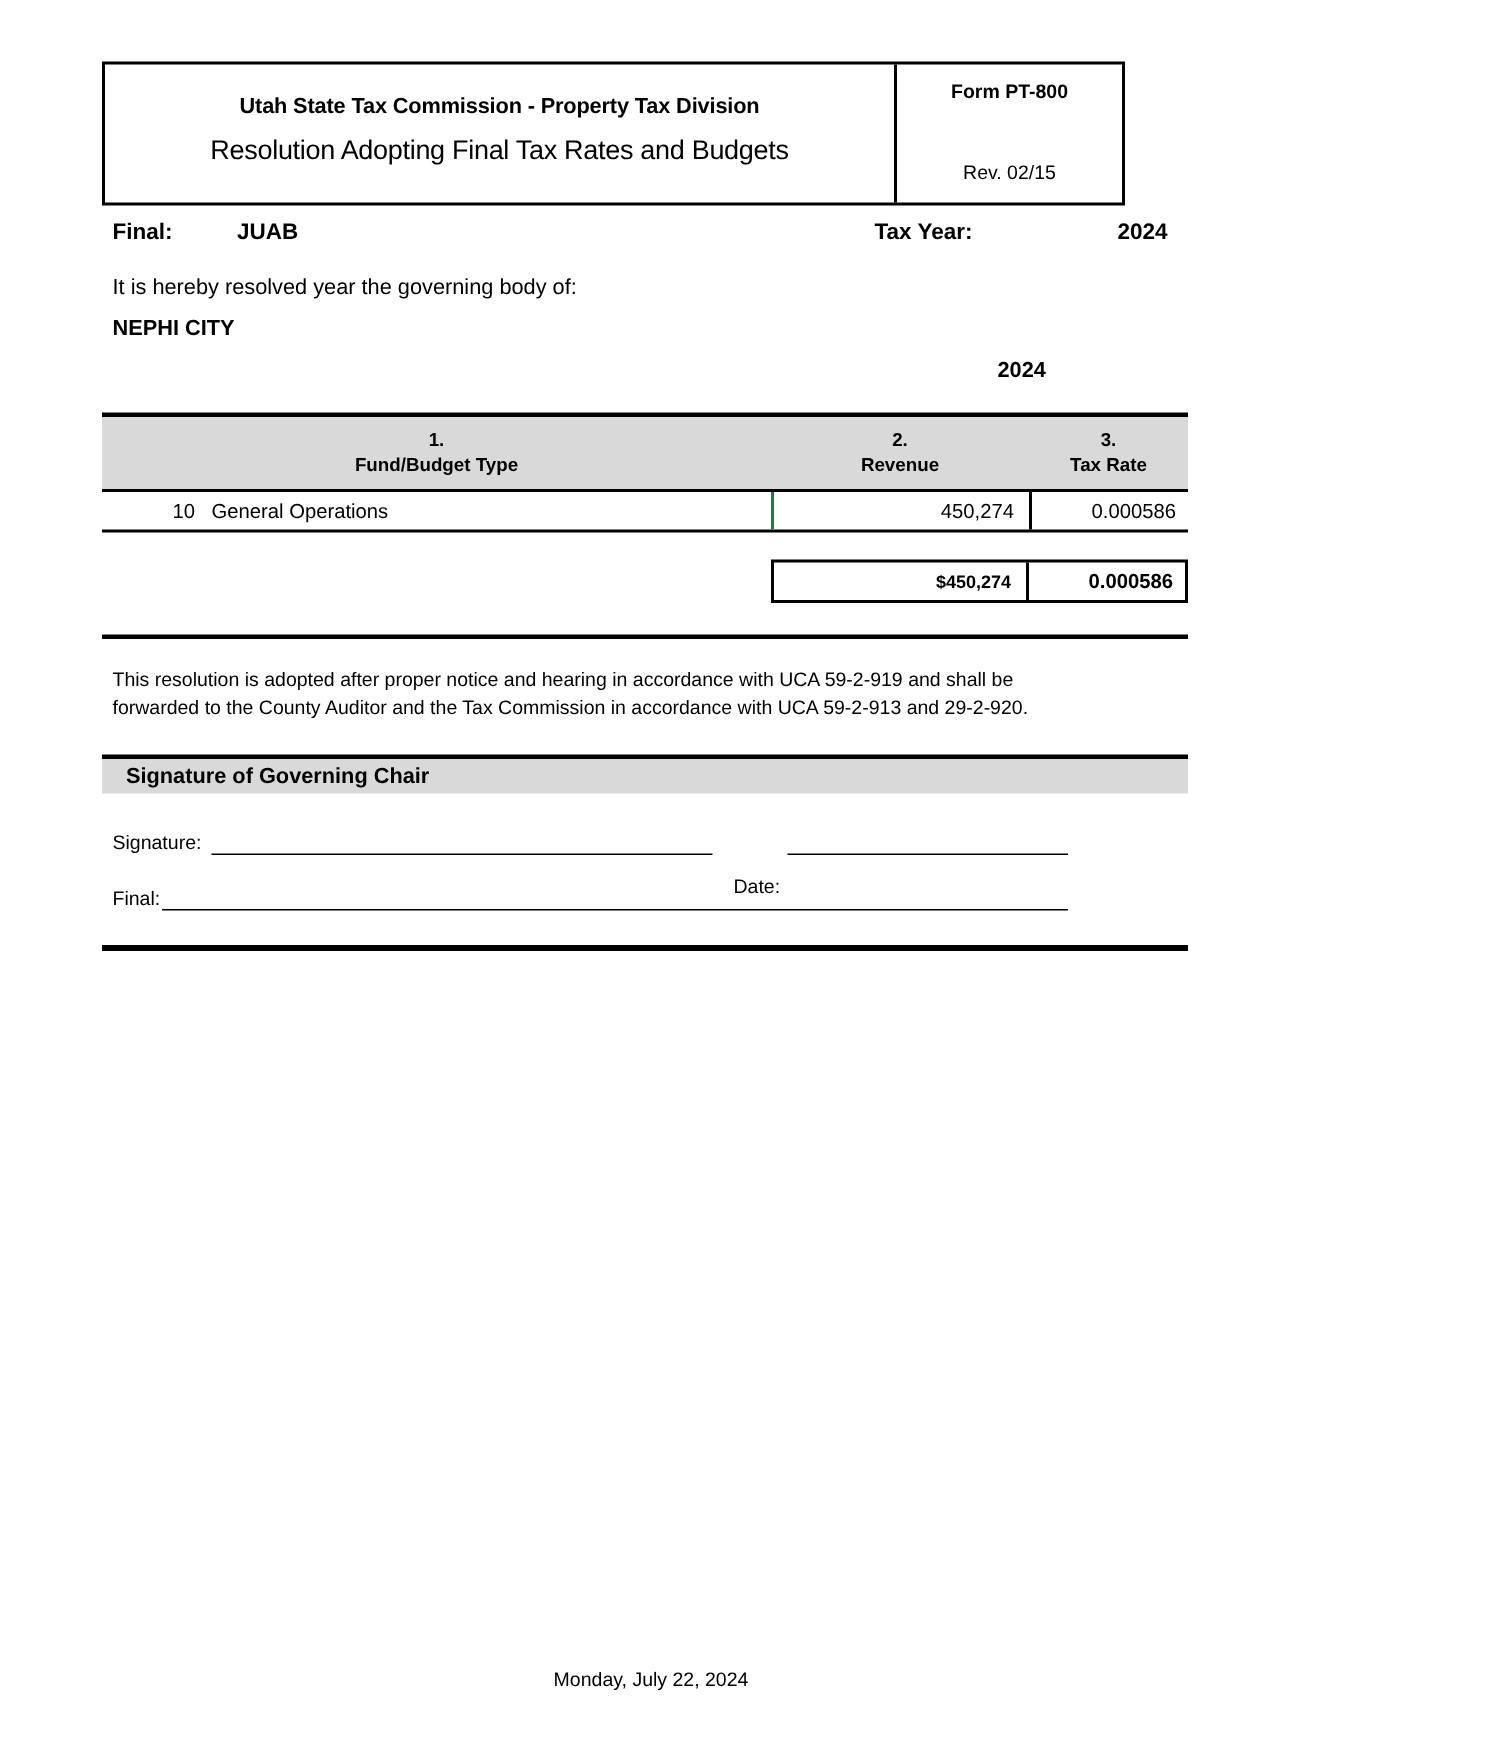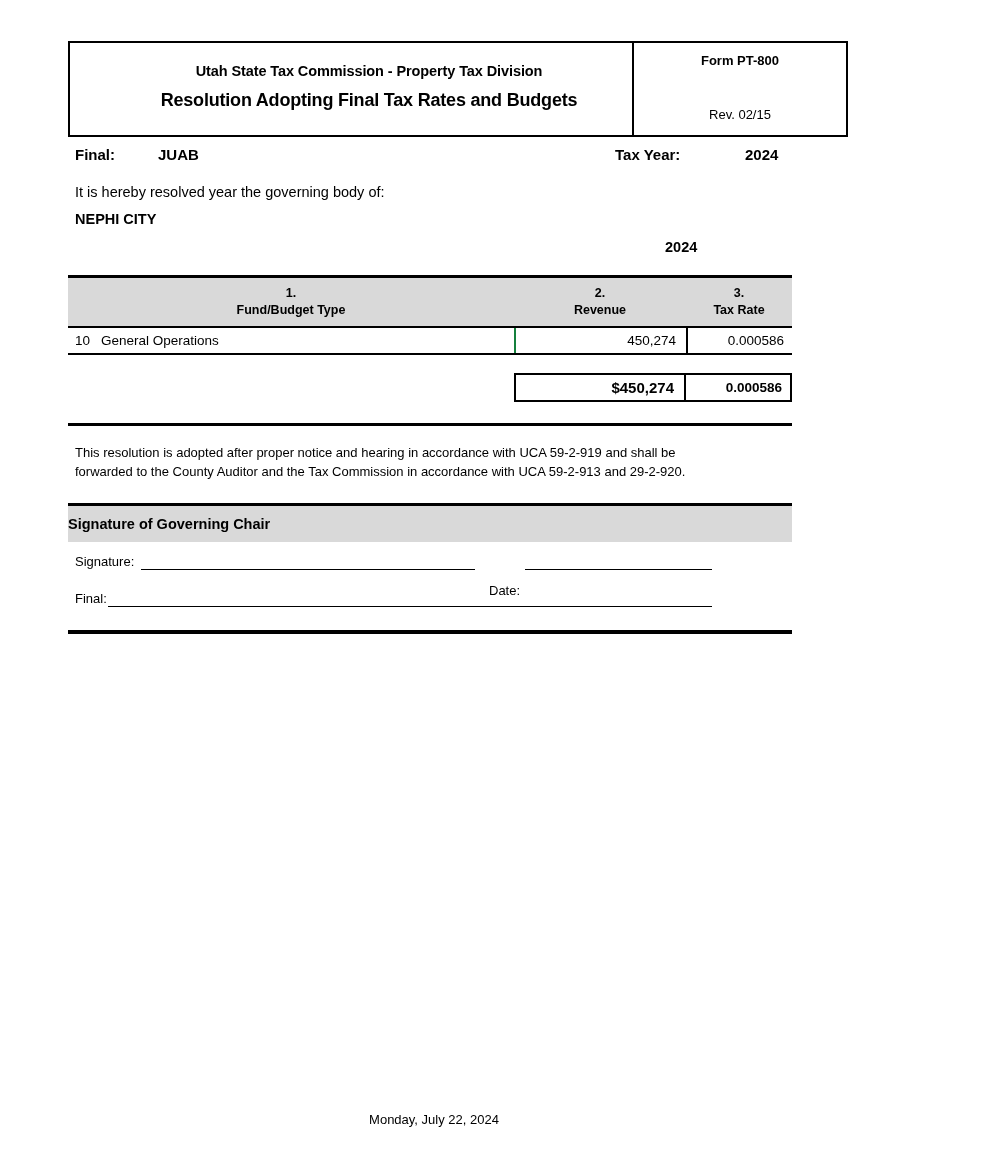--- a/index.html
+++ b/index.html
@@ -22,46 +22,45 @@
     top: 0;
     width: 1008px;
     height: 1173px;
   }
 
   
   .title-box {
     position: absolute;
     left: 68px;
     top: 41px;
-    width: 780px;
+    width: 682px;
     height: 96px;
     border: 2px solid #000;
     box-sizing: border-box;
     display: flex;
-    padding-left: 36px;
   }
   .title-left {
     width: 528px;
     box-sizing: border-box;
     border-right: 2px solid #000;
     display: flex;
     flex-direction: column;
     align-items: center;
     justify-content: center;
     padding-bottom: 4px;
   }
   .title-agency {
     font-size: 14.5px;
     font-weight: bold;
     letter-spacing: -0.1px;
     margin-bottom: 11px;
   }
   .title-main {
     font-size: 18px;
-    font-weight: bold;
+    font-weight: normal;
     letter-spacing: -0.2px;
     text-align: center;
   }
   .title-right {
     flex: 1;
     display: flex;
     flex-direction: column;
     align-items: center;
     justify-content: center;
     padding-bottom: 4px;
@@ -86,21 +85,21 @@
   }
   .county-value {
     position: absolute;
     left: 158px;
     top: 146px;
     font-size: 15px;
     font-weight: bold;
   }
   .taxyear-label {
     position: absolute;
-    left: 615px;
+    left: 583px;
     top: 146px;
     font-size: 15px;
     font-weight: bold;
   }
   .taxyear-value {
     position: absolute;
     left: 745px;
     top: 146px;
     font-size: 15px;
     font-weight: bold;
@@ -180,20 +179,21 @@
     align-items: center;
     font-size: 13.5px;
   }
   .cell-fund {
     width: 446px;
     padding-left: 7px;
   }
   .cell-fund .fund-code {
     display: inline-block;
     width: 26px;
+    margin-left: 40px;
   }
   .cell-rev {
     width: 172px;
     border-left: 2px solid #15803d;
     justify-content: flex-end;
     padding-right: 10px;
   }
   .cell-rate {
     width: 106px;
     border-left: 2px solid #000;
@@ -212,21 +212,21 @@
     box-sizing: border-box;
     background: #ffffff;
   }
   .total-rev {
     width: 168px;
     box-sizing: border-box;
     display: flex;
     align-items: center;
     justify-content: flex-end;
     padding-right: 10px;
-    font-size: 15px;
+    font-size: 12px;
     font-weight: bold;
   }
   .total-rate {
     flex: 1;
     box-sizing: border-box;
     border-left: 2px solid #000;
     display: flex;
     align-items: center;
     justify-content: flex-end;
     padding-right: 8px;
@@ -260,25 +260,25 @@
     top: 503px;
     width: 724px;
     height: 3px;
     background: #000;
   }
   .sig-banner {
     position: absolute;
     left: 68px;
     top: 506px;
     width: 724px;
-    height: 36px;
+    height: 23px;
     background: #d9d9d9;
     display: flex;
     align-items: center;
-    padding-left: 0;
+    padding-left: 16px;
     box-sizing: border-box;
     font-size: 14.5px;
     font-weight: bold;
   }
 
   
   .sig-label {
     position: absolute;
     font-size: 13px;
   }

